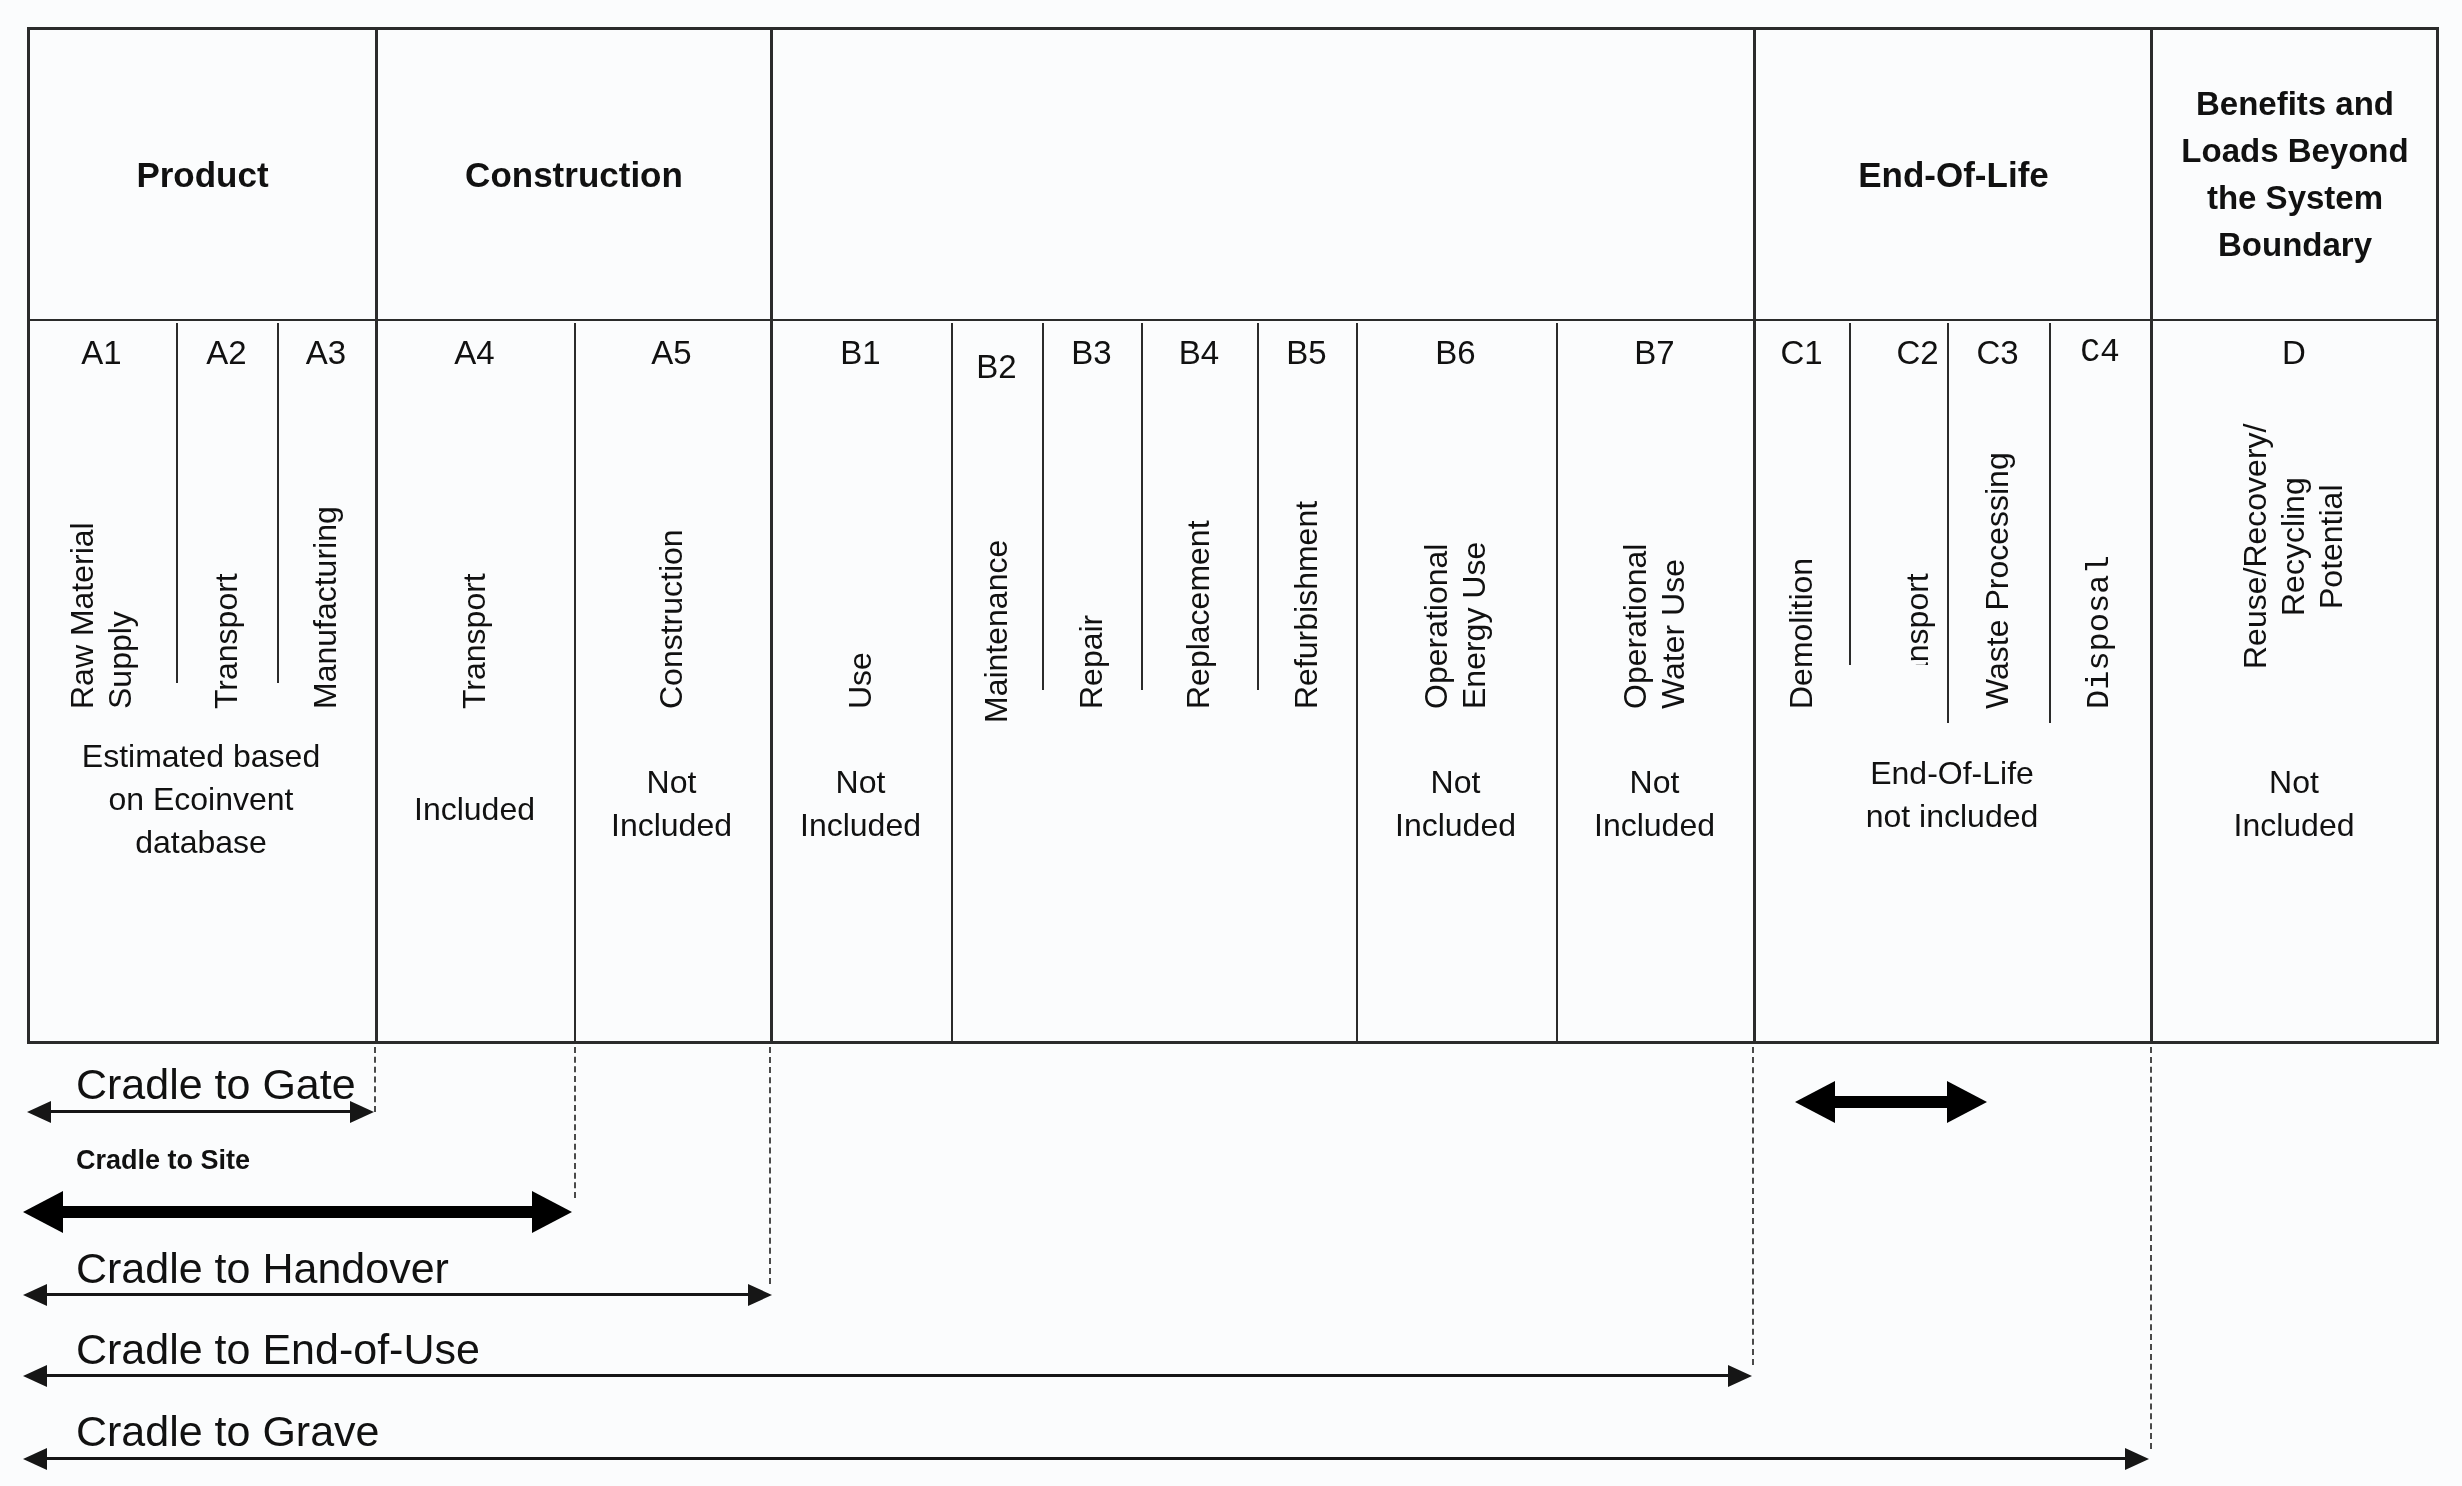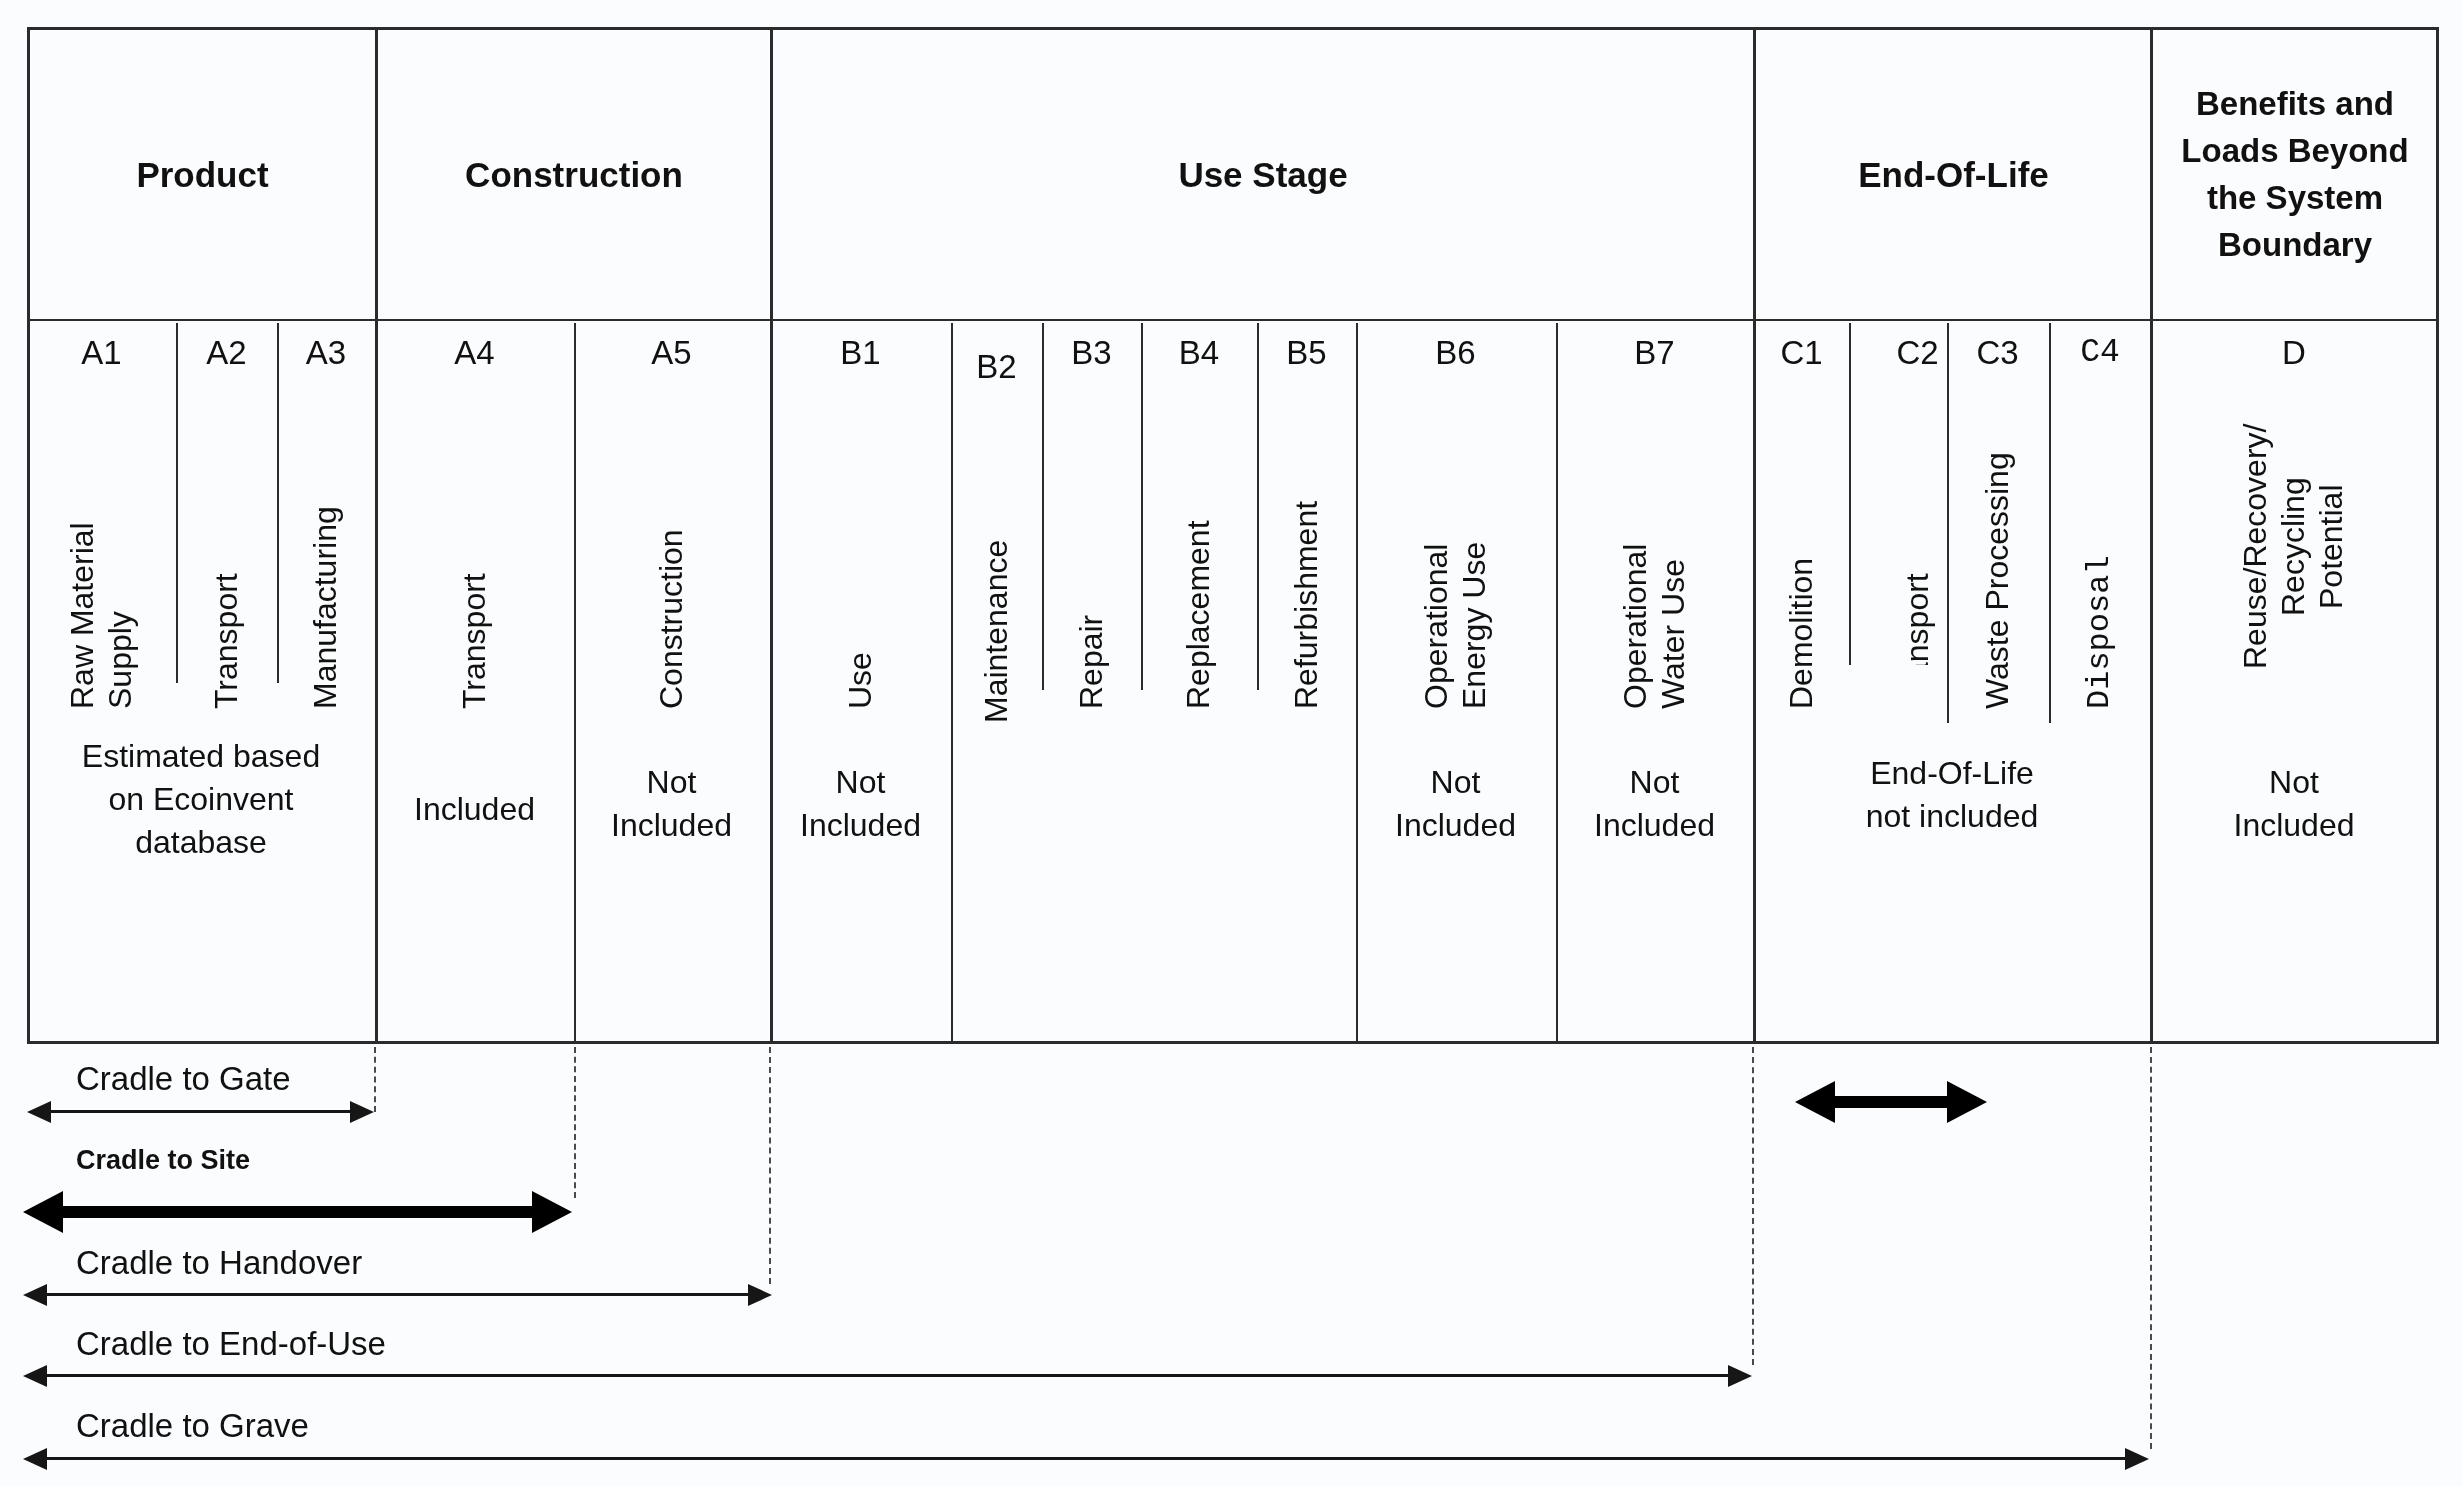--- a/index.html
+++ b/index.html
@@ -31,21 +31,21 @@
   
   .ar{position:absolute;display:flex;align-items:center;}
   .ar .ln{flex:1;background:#161616;}
   .ar.thin .ln{height:3px;}
   .ar.thin .hL{width:0;height:0;border-top:11.4px solid transparent;border-bottom:11.4px solid transparent;border-right:24px solid #161616;}
   .ar.thin .hR{width:0;height:0;border-top:11.4px solid transparent;border-bottom:11.4px solid transparent;border-left:24px solid #161616;}
   .ar.thick .ln{height:12px;background:#000;}
   .ar.thick .hL{width:0;height:0;border-top:21px solid transparent;border-bottom:21px solid transparent;border-right:40px solid #000;}
   .ar.thick .hR{width:0;height:0;border-top:21px solid transparent;border-bottom:21px solid transparent;border-left:40px solid #000;}
 
-  .alabel{position:absolute;font-size:33px;white-space:nowrap;}
+  .alabel{position:absolute;font-size:43px;white-space:nowrap;}
   .alabel.bold{font-weight:bold;font-size:27px;}
 
   .patch{position:absolute;background:#fbfcfd;}
 </style>
 </head>
 <body>
 
 <div class="fig">
 
   <div class="tframe" style="left:27px;top:27px;width:2406px;height:1011px;"></div>
@@ -66,21 +66,20 @@
   <div class="vl" style="left:277px;top:323px;height:360px;"></div>
   <div class="vl" style="left:1042px;top:323px;height:367px;"></div>
   <div class="vl" style="left:1141px;top:323px;height:367px;"></div>
   <div class="vl" style="left:1257px;top:323px;height:367px;"></div>
   <div class="vl" style="left:1849px;top:323px;height:347px;"></div>
   <div class="vl" style="left:1947px;top:323px;height:400px;"></div>
   <div class="vl" style="left:2049px;top:323px;height:400px;"></div>
 
   <div class="ghead" style="left:30px;top:30px;width:345px;height:290px;">Product</div>
   <div class="ghead" style="left:378px;top:30px;width:392px;height:290px;">Construction</div>
-  <div class="ghead" style="left:773px;top:30px;width:980px;height:290px;">Use Stage</div>
   <div class="ghead" style="left:1756px;top:30px;width:395px;height:290px;">End-Of-Life</div>
   <div class="ghead" style="left:2154px;top:30px;width:282px;height:290px;font-size:33px;">Benefits and
 Loads Beyond
 the System
 Boundary</div>
 
   <div class="stage" style="left:27px;top:323px;width:149px;height:389px;">
     <div class="code">A1</div>
     <div class="rotwrap">
         <div class="rot">Raw Material

